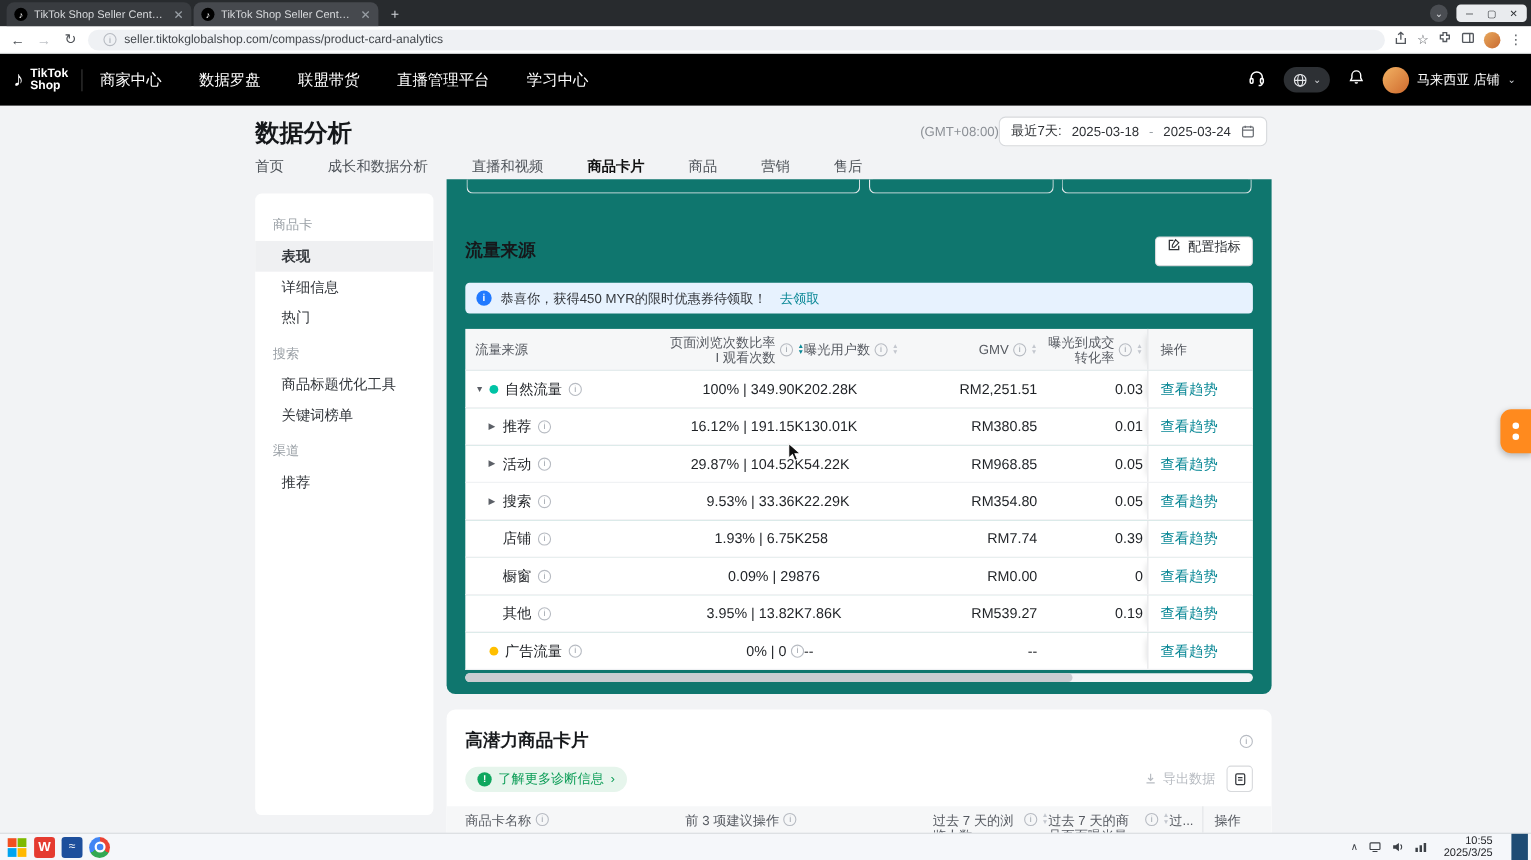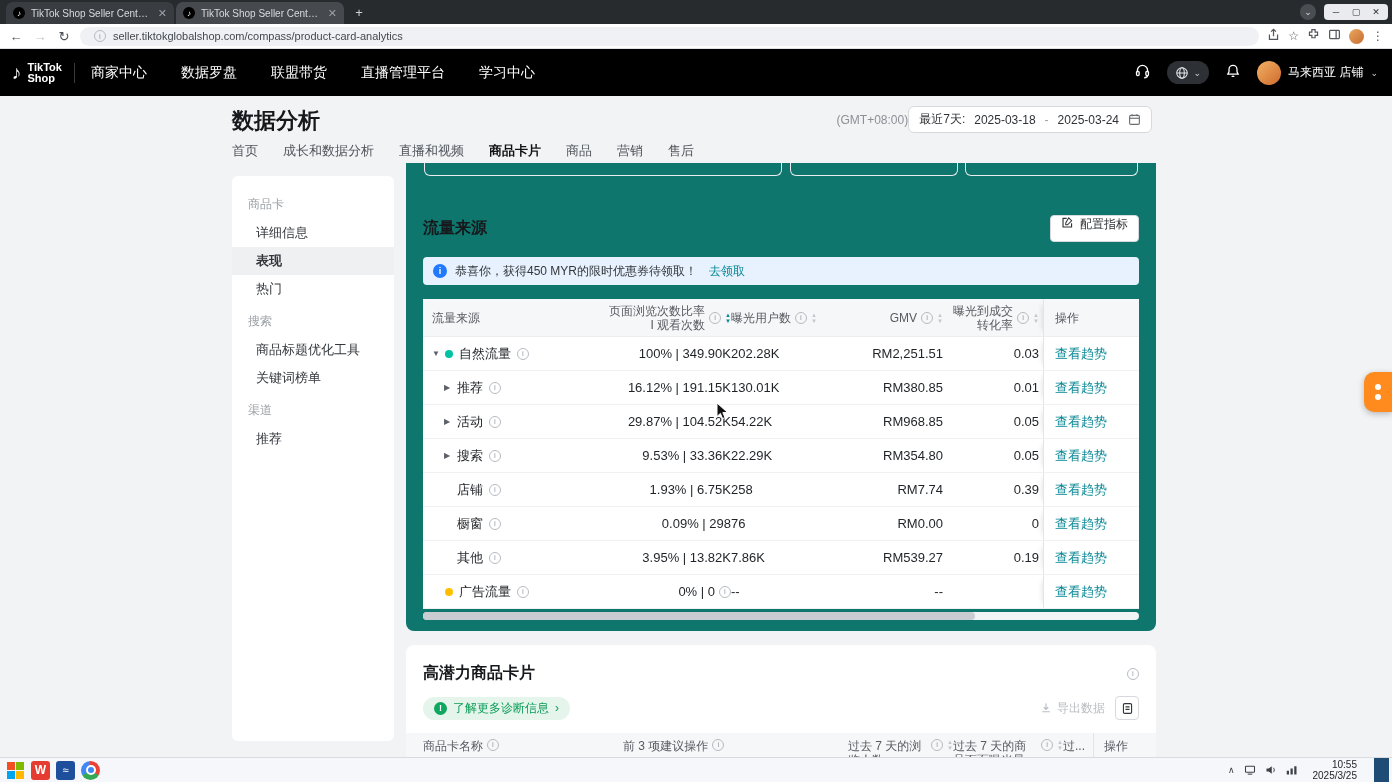--- a/index.html
+++ b/index.html
@@ -39,21 +39,21 @@
   .chev{font-size:9px;color:#cfd2d6;}
   .acct{display:flex;align-items:center;gap:7px;font-size:12px;}
   .acct-av{width:24px;height:24px;border-radius:50%;background:linear-gradient(135deg,#f2b263,#cf6a2e);}
 
   
   .page-title{position:absolute;left:232px;top:106px;font-size:22px;font-weight:bold;color:#16181b;}
   .head-right{position:absolute;top:106px;right:240px;display:flex;align-items:center;}
   .gmt{font-size:12px;color:#8c9096;}
   .datebox{display:flex;align-items:center;gap:9px;height:27px;background:#fff;border:1px solid #d7d9dc;border-radius:6px;padding:0 10px;font-size:12px;color:#2f3236;}
   .datebox .sep{color:#9aa0a6;}
-  .page-tabs{position:absolute;left:232px;top:142px;display:flex;gap:25px;font-size:13px;color:#4e5359;}
+  .page-tabs{position:absolute;left:232px;top:142px;display:flex;gap:40px;font-size:13px;color:#4e5359;}
   .ptab{padding-bottom:7px;cursor:pointer;white-space:nowrap;}
   .ptab.active{color:#111;font-weight:bold;border-bottom:2px solid #111;}
 
   
   .sidebar{position:absolute;left:232px;top:176px;width:162px;height:565px;background:#fff;border-radius:6px;padding-top:10px;}
   .sb-label{padding:10px 16px 6px;font-size:12px;color:#9aa0a6;}
   .sb-item{height:28px;line-height:28px;padding-left:24px;font-size:13px;color:#33373c;cursor:pointer;white-space:nowrap;}
   .sb-item.active{background:#eff0f2;font-weight:bold;}
 
   
@@ -252,22 +252,22 @@
       <span class="ptab">直播和视频</span>
       <span class="ptab active">商品卡片</span>
       <span class="ptab">商品</span>
       <span class="ptab">营销</span>
       <span class="ptab">售后</span>
     </div>
 
   <div class="sidebar">
     <div>
         <div class="sb-label">商品卡</div>
+        <div class="sb-item active">表现</div>
         <div class="sb-item">详细信息</div>
-        <div class="sb-item active">表现</div>
         <div class="sb-item">热门</div>
         <div class="sb-label">搜索</div>
         <div class="sb-item">商品标题优化工具</div>
         <div class="sb-item">关键词榜单</div>
         <div class="sb-label">渠道</div>
         <div class="sb-item">推荐</div>
       </div>
   </div>
 
   <div class="main-card">

